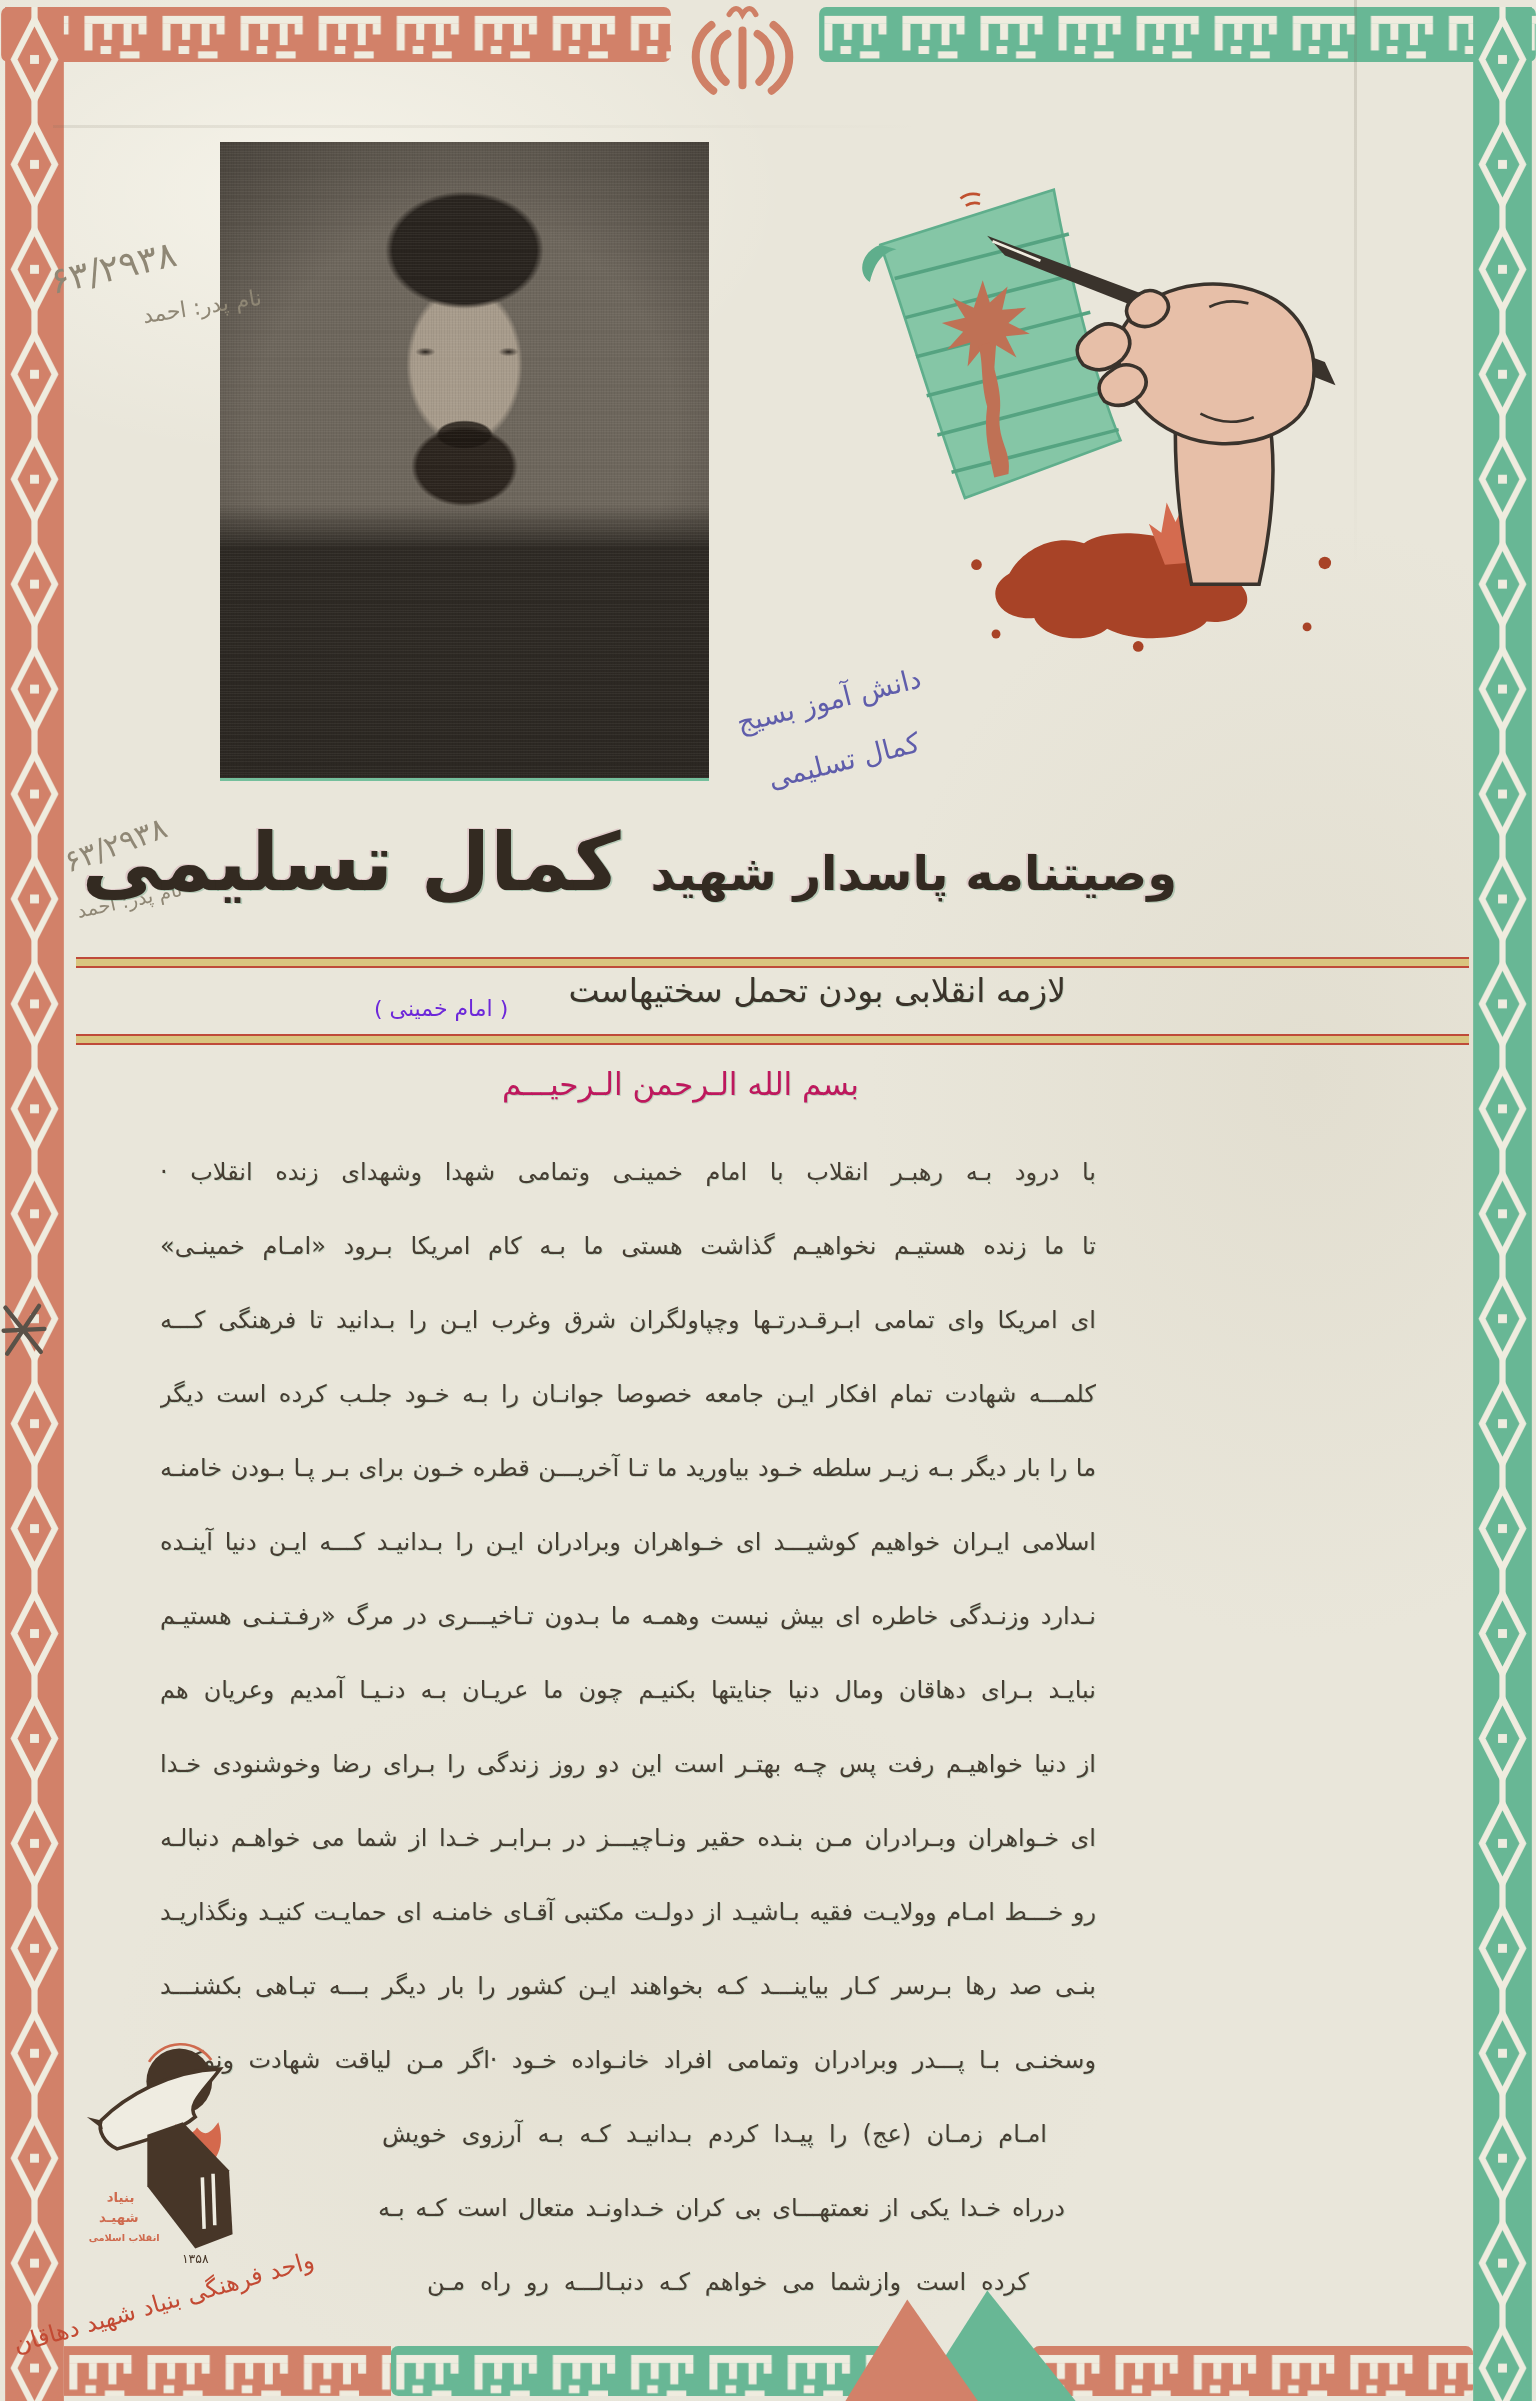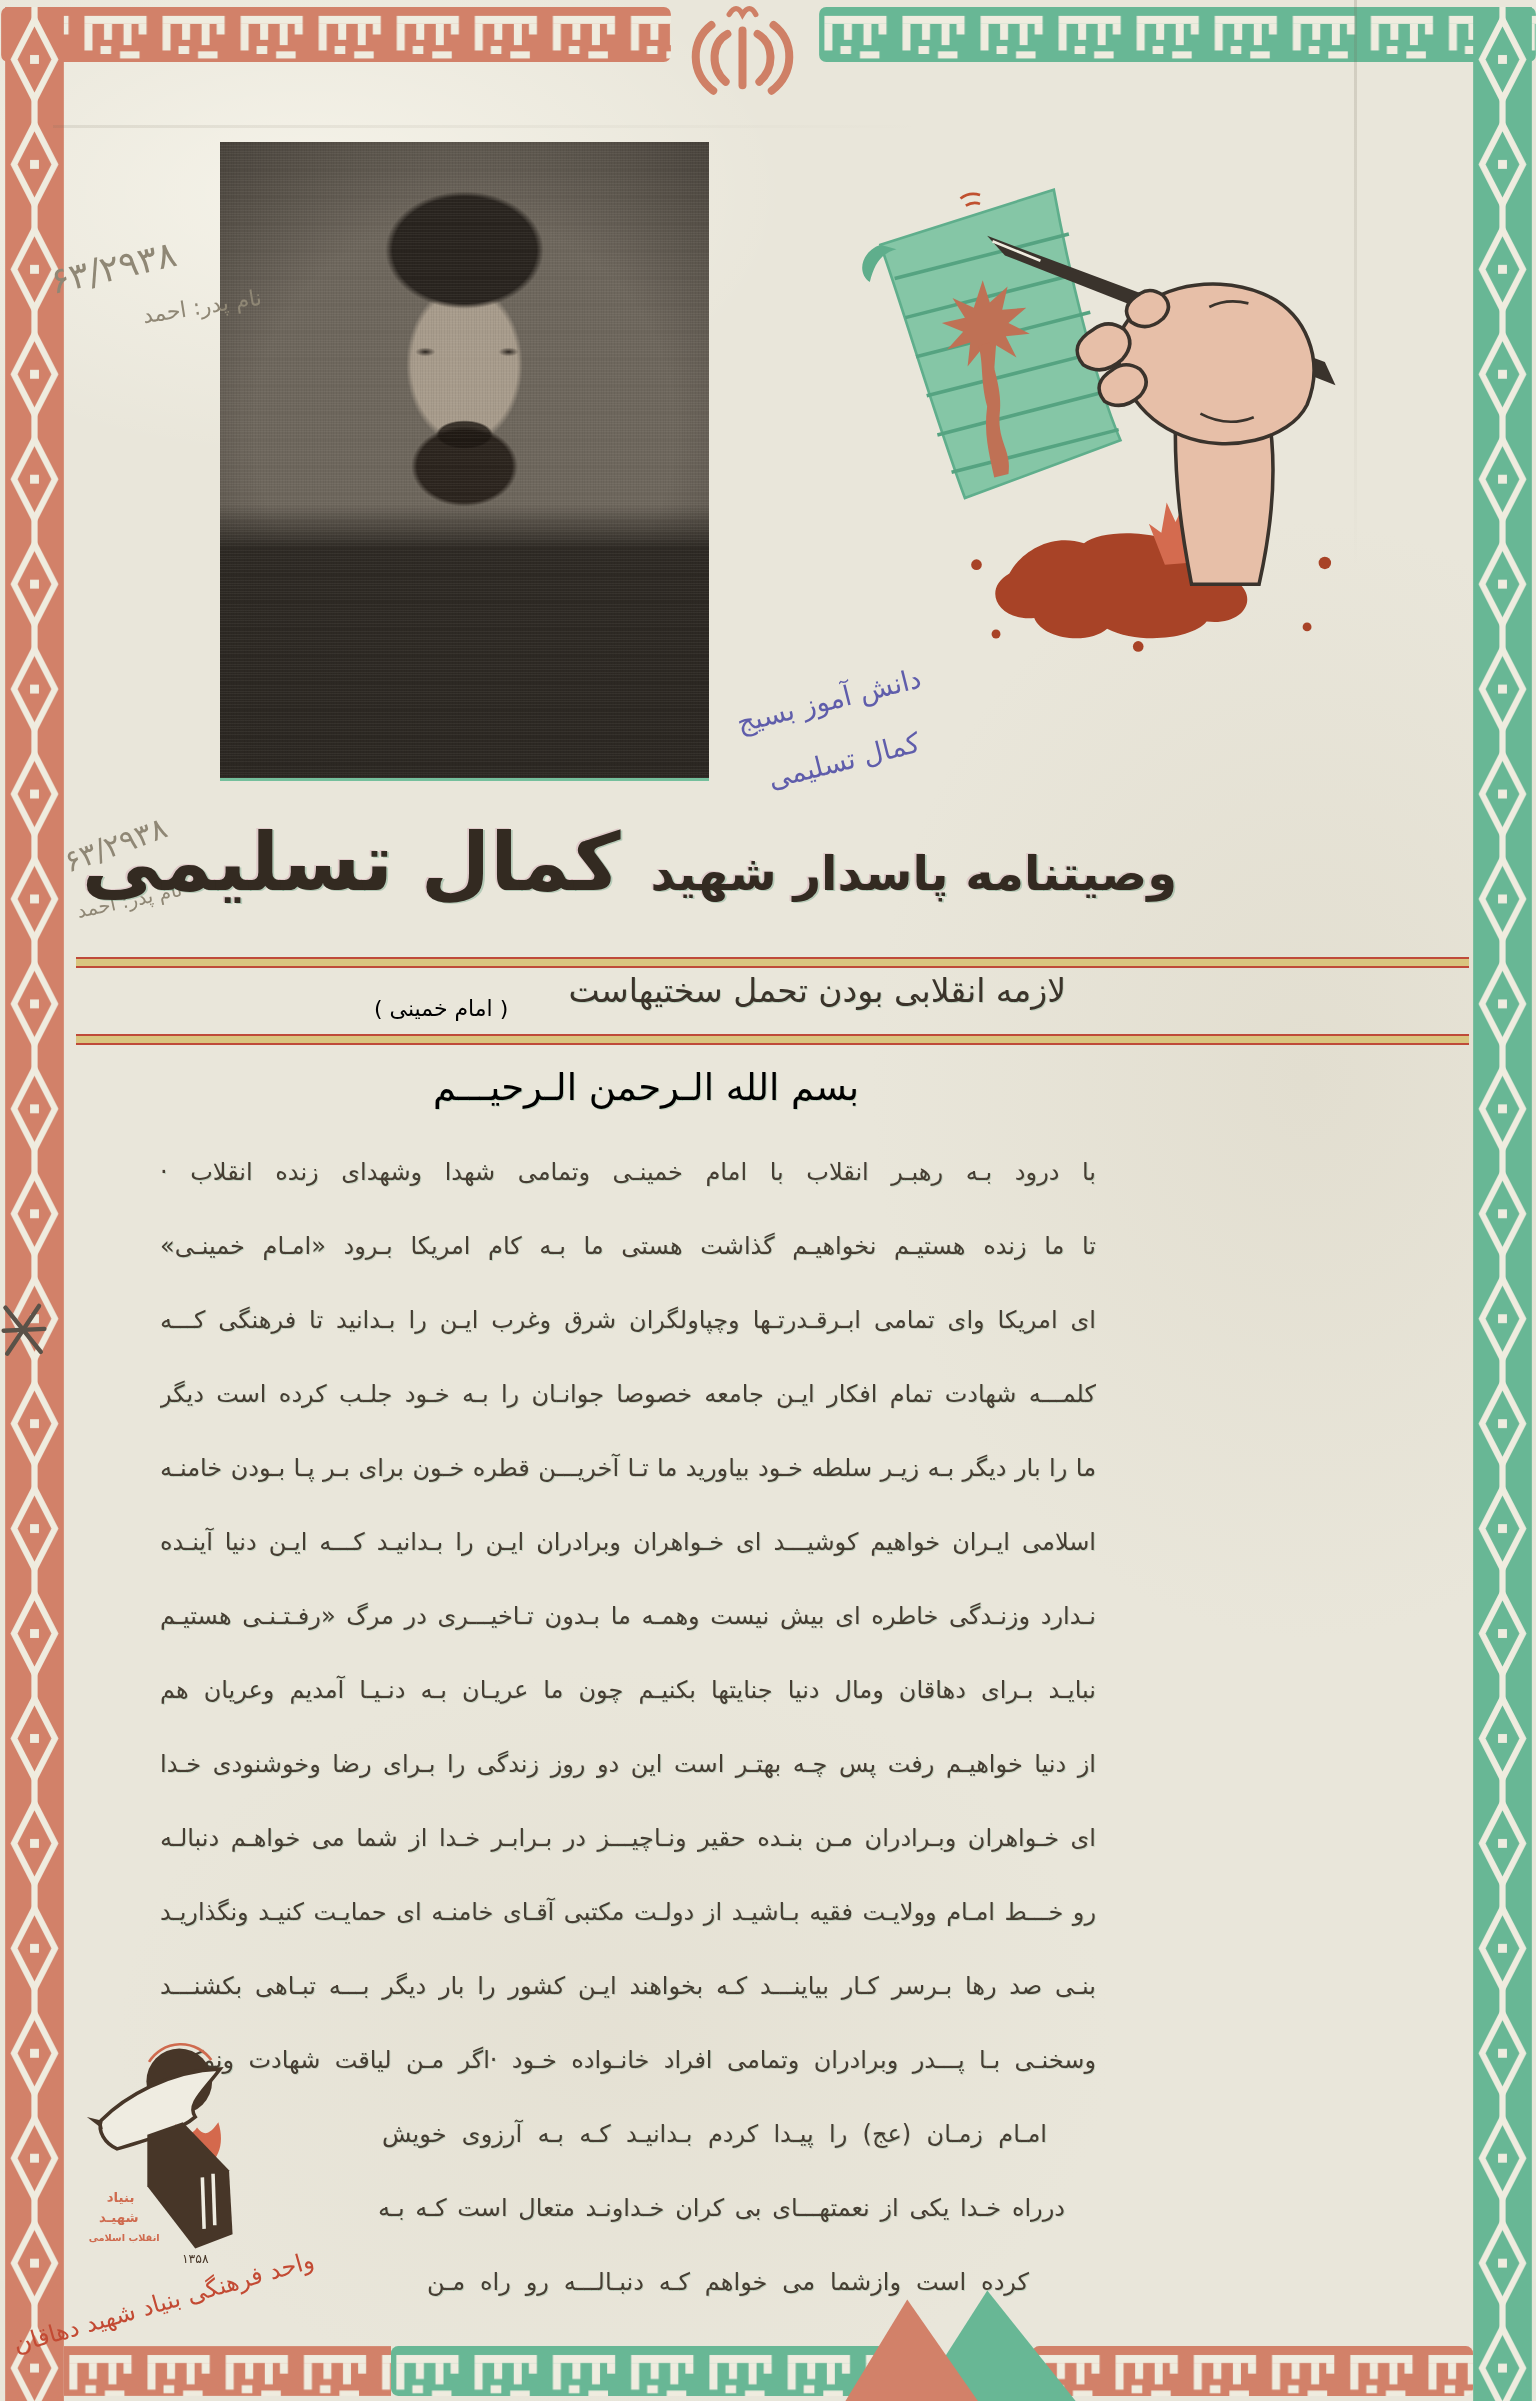--- a/index.html
+++ b/index.html
@@ -63,24 +63,24 @@
     text-shadow:1.8px 0.9px 0 rgba(27,120,80,.25), -1.8px -0.9px 0 rgba(170,50,110,.15);
   }
   .title-prefix{font-size:48px;}
   .title-name{font-size:80px;}
 
   
   .rule{left:76px;width:1393px;height:7.1px;border-top:2.7px solid #bf4a39;border-bottom:2.7px solid #bf4a39;background:#d9c57f;}
   .rule-1{top:957px;} .rule-2{top:1034px;}
   .quote-text{top:971px;right:471px;font-size:33px;color:#3b332a;direction:rtl;white-space:nowrap;
     text-shadow:0.9px 0.9px 0 rgba(27,120,80,.2);}
-  .quote-attr{top:996px;left:374px;font-size:22px;color:#000000;direction:rtl;white-space:nowrap;}
-
-  
-  .bismillah{top:1066px;right:678px;font-size:37px;color:#000000;direction:rtl;white-space:nowrap;
+  .quote-attr{top:996px;left:374px;font-size:22px;color:#6d28d9;direction:rtl;white-space:nowrap;}
+
+  
+  .bismillah{top:1066px;right:678px;font-size:31px;color:#be185d;direction:rtl;white-space:nowrap;
     text-shadow:0.9px 0.9px 0 rgba(27,120,80,.2);}
   .body-lines{top:1135px;left:132px;width:964px;direction:rtl;color:#463d32;font-size:24px;}
   .hand-line{
     height:74px;line-height:74px;overflow:hidden;
     text-align:justify;text-align-last:justify;
     text-shadow:0.9px 0.9px 0 rgba(27,120,80,.18);
     margin-left:28px;
   }
   .hand-line:nth-child(14){padding-right:49px;padding-left:222px;}
   .hand-line:nth-child(15){padding-right:31px;padding-left:218px;}

